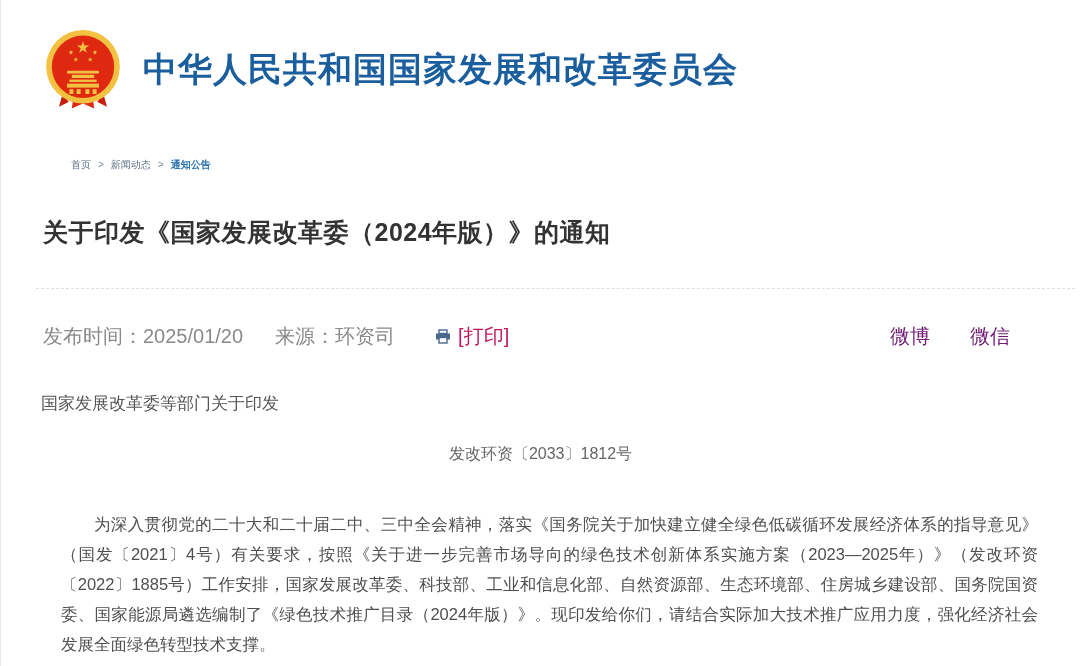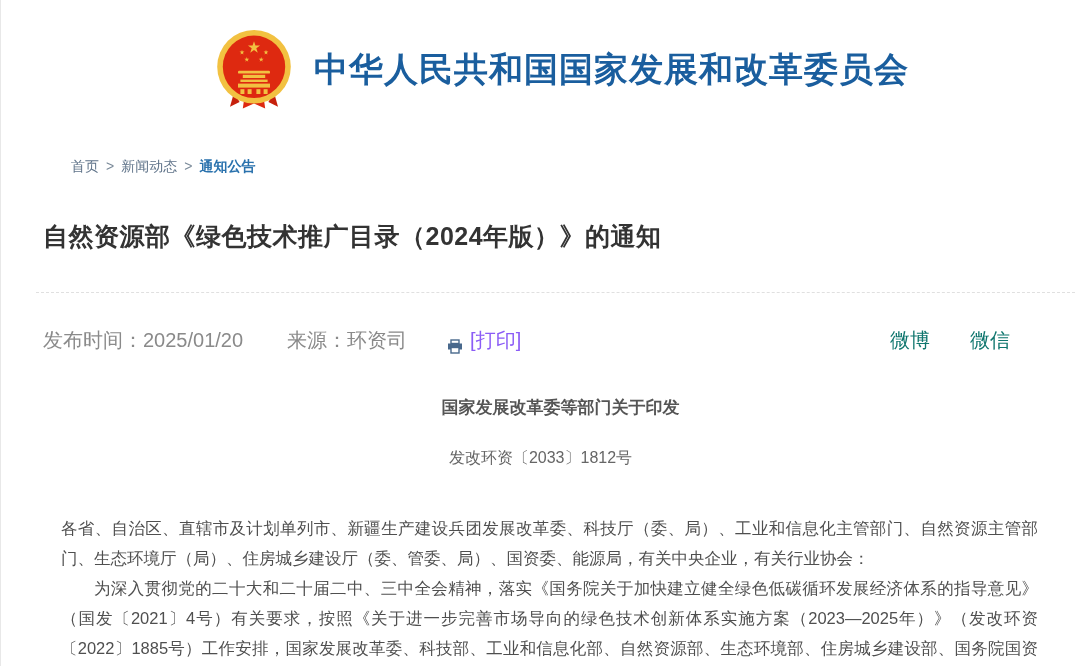--- a/index.html
+++ b/index.html
@@ -9,42 +9,41 @@
     overflow: hidden;
     font-family: "Liberation Sans", "DejaVu Sans", sans-serif;
   }
   body { border-left: 1px solid #e8e8e8; }
 
   
   .site-header {
     display: flex;
     align-items: center;
     padding: 26px 0 0 42px;
-    justify-content: center;
   }
   .emblem { width: 80px; height: 88px; flex: 0 0 auto; }
   .site-titles { margin-left: 20px; }
   .site-title-cn {
     font-size: 34px;
     font-weight: 700;
     color: #1a5e9e;
     letter-spacing: 1px;
     line-height: 1.15;
   }
   .site-title-en {
     font-size: 23px;
     color: #1a5e9e;
     margin-top: 3px;
     letter-spacing: 0.5px;
   }
 
   
   .breadcrumb {
     margin: 44px 0 0 70px;
-    font-size: 14px;
+    font-size: 10px;
     color: #5f7389;
   }
   .breadcrumb a { text-decoration: none; color: #5f7389; cursor: pointer; }
   .breadcrumb .sep { margin: 0 7px; color: #7a8a99; }
   .breadcrumb .current { color: #2a72ad; font-weight: 700; }
 
   
   .page-title {
     margin: 44px 42px 0 42px;
     font-size: 25px;
@@ -61,40 +60,40 @@
 
   
   .meta-row {
     display: flex;
     align-items: center;
     margin: 34px 70px 0 42px;
     font-size: 20px;
     color: #8a8a8a;
   }
   .meta-group { white-space: nowrap; }
-  .meta-group + .meta-group { margin-left: 44px; }
+  .meta-group + .meta-group { margin-left: 32px; }
   .print-link {
     margin-left: 40px;
     display: inline-flex;
-    align-items: flex-end;
-    color: #8b5cf6;
+    align-items: center;
+    color: #be185d;
     cursor: pointer;
     text-decoration: none;
   }
   .print-link svg { margin-right: 7px; }
-  .share-box { margin-left: auto; display: flex; color: #0f766e; }
+  .share-box { margin-left: auto; display: flex; color: #701a75; }
   .share-item { cursor: pointer; white-space: nowrap; }
   .share-item + .share-item { margin-left: 40px; }
 
   
   .doc-head {
     margin-top: 40px;
-    text-align: center;
+    text-align: left;
     font-size: 17px;
-    font-weight: 700;
+    font-weight: 400;
     color: #555555;
     line-height: 1.65;
     padding-left: 40px;
   }
   .doc-number {
     margin-top: 26px;
     text-align: center;
     font-size: 16px;
     color: #666666;
   }
@@ -142,21 +141,21 @@
   </span>
   <div class="site-titles">
     <div class="site-title-cn">中华人民共和国国家发展和改革委员会</div>
   </div>
 </div>
 
 <div class="breadcrumb">
   <a>首页</a><span class="sep">&gt;</span><a>新闻动态</a><span class="sep">&gt;</span><a class="current">通知公告</a>
 </div>
 
-<h1 class="page-title">自然资源部《绿色技术推广目录（2024年版）》的通知</h1>
+<h1 class="page-title">关于印发《国家发展改革委（2024年版）》的通知</h1>
 
 <div class="dotted-divider"></div>
 
 <div class="meta-row">
   <span class="meta-group"><span>发布时间：</span><span>2025/01/20</span></span>
   <span class="meta-group"><span>来源：</span><span>环资司</span></span>
   <a class="print-link">
     <svg width="16" height="15" viewBox="0 0 16 15" fill="none" stroke="#48688c" stroke-width="1.4">
       <rect x="4" y="1" width="8" height="3.5"></rect>
       <rect x="1" y="4.5" width="14" height="6" fill="#48688c" stroke="none"></rect>
@@ -170,15 +169,14 @@
   </span>
 </div>
 
 <div class="doc-head">
   <div>国家发展改革委等部门关于印发</div>
 </div>
 
 <div class="doc-number">发改环资〔2033〕1812号</div>
 
 <div class="doc-body">
-  <p>各省、自治区、直辖市及计划单列市、新疆生产建设兵团发展改革委、科技厅（委、局）、工业和信息化主管部门、自然资源主管部门、生态环境厅（局）、住房城乡建设厅（委、管委、局）、国资委、能源局，有关中央企业，有关行业协会：</p>
   <p class="indent">为深入贯彻党的二十大和二十届二中、三中全会精神，落实《国务院关于加快建立健全绿色低碳循环发展经济体系的指导意见》（国发〔2021〕4号）有关要求，按照《关于进一步完善市场导向的绿色技术创新体系实施方案（2023—2025年）》（发改环资〔2022〕1885号）工作安排，国家发展改革委、科技部、工业和信息化部、自然资源部、生态环境部、住房城乡建设部、国务院国资委、国家能源局遴选编制了《绿色技术推广目录（2024年版）》。现印发给你们，请结合实际加大技术推广应用力度，强化经济社会发展全面绿色转型技术支撑。</p>
 </div>
 
 </body></html>

